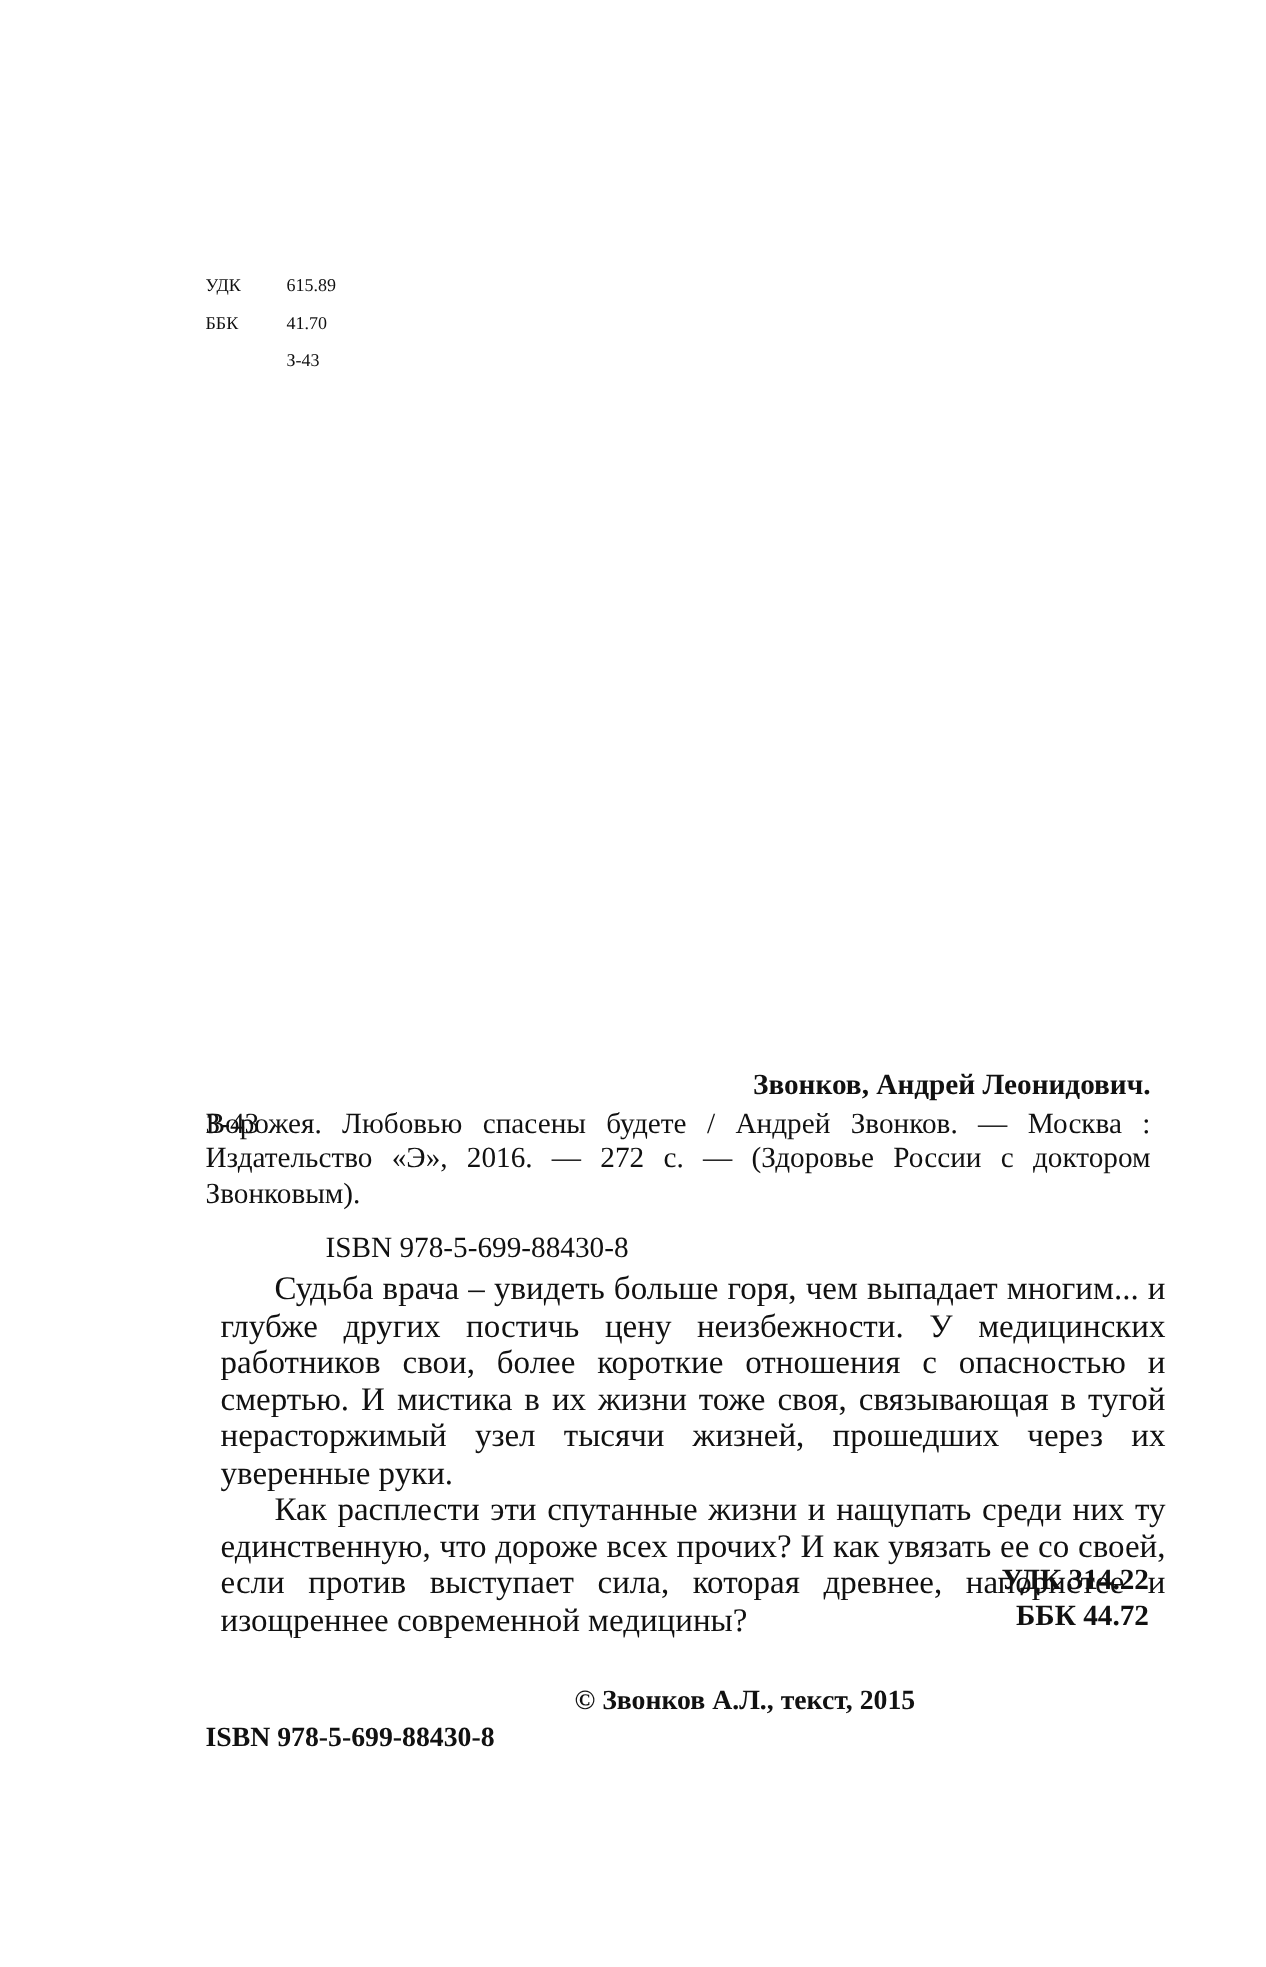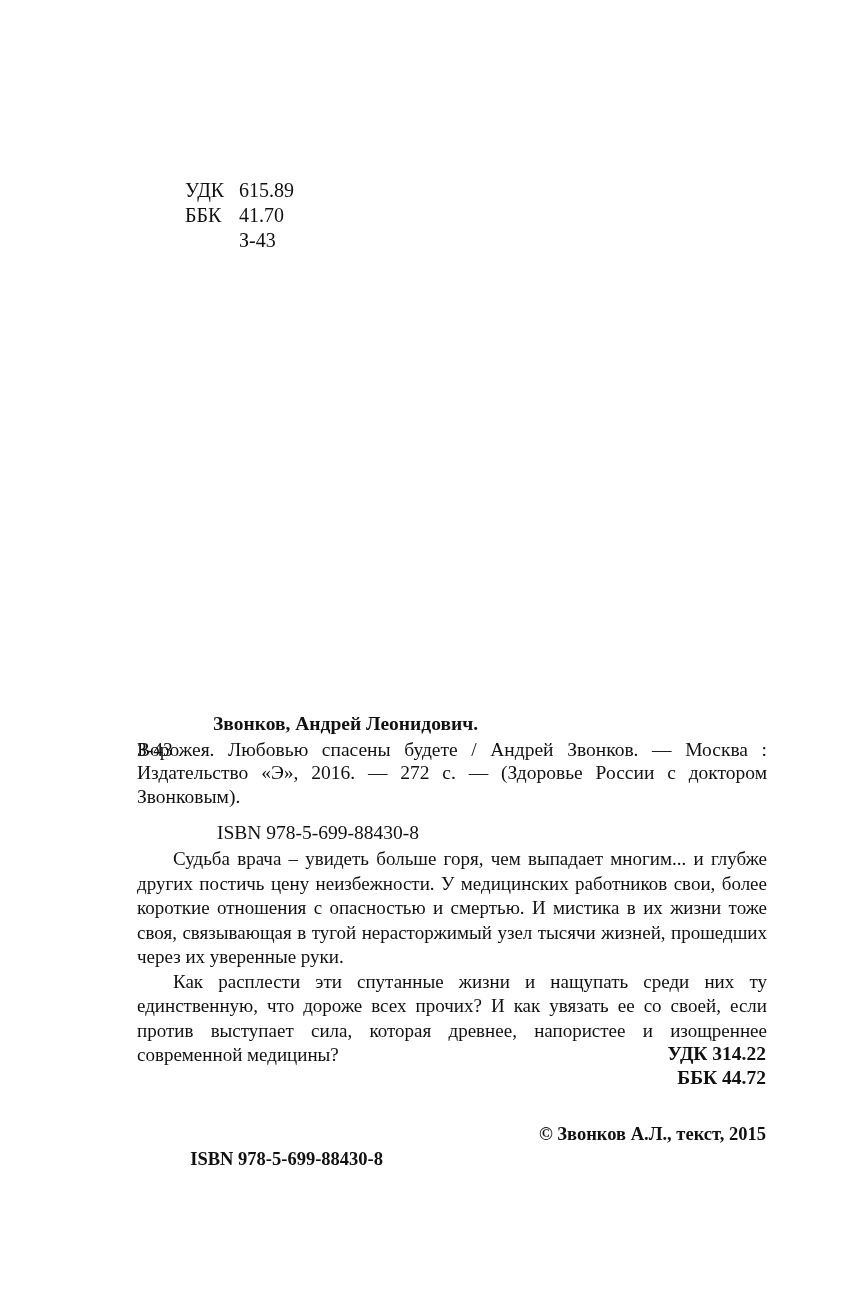--- a/index.html
+++ b/index.html
@@ -22,23 +22,22 @@
     width: 844px;
     height: 1311px;
     background: #ffffff;
   }
 
   
   .udk-block {
     position: absolute;
     left: 137px;
     top: 178px;
-    font-size: 20px;
+    font-size: 12px;
     line-height: 25px;
-    margin-left: 48px;
   }
   .udk-row {
     display: flex;
     white-space: pre;
   }
   .udk-label {
     display: inline-block;
     width: 54px;
   }
   .udk-value {
@@ -54,20 +53,21 @@
     position: absolute;
     left: 137px;
     top: 712px;
     width: 630px;
     font-size: 19.5px;
     line-height: 23.5px;
   }
   .biblio-author {
     font-weight: bold;
     margin-left: 76px;
+    text-align: right;
   }
   .biblio-body {
     position: relative;
     margin-top: 2px;
   }
   .biblio-sig {
     position: absolute;
     left: 0;
     top: 0;
   }
@@ -77,24 +77,24 @@
   }
   .isbn-line {
     margin-left: 80px;
     margin-top: 13px;
     font-size: 19.5px;
   }
 
   
   .annotation {
     position: absolute;
-    left: 137px;
+    left: 147px;
     top: 847px;
     width: 630px;
-    font-size: 19px;
+    font-size: 22px;
     line-height: 24.5px;
     text-align: justify;
     text-justify: inter-word;
   }
   .annotation p {
     margin: 0 0 0 0;
     text-indent: 36px;
   }
   .annotation p + p {
     margin-top: 0;
@@ -117,21 +117,20 @@
     left: 137px;
     right: 78px;
     top: 1122px;
     font-weight: bold;
     font-size: 18.5px;
     line-height: 25px;
   }
   .footer-row {
     display: flex;
     align-items: flex-start;
-    text-align: right;
   }
   .footer-left {
     width: 246px;
     flex: 0 0 246px;
   }
   .footer-right {
     flex: 1 1 auto;
   }
 </style>
 </head>

